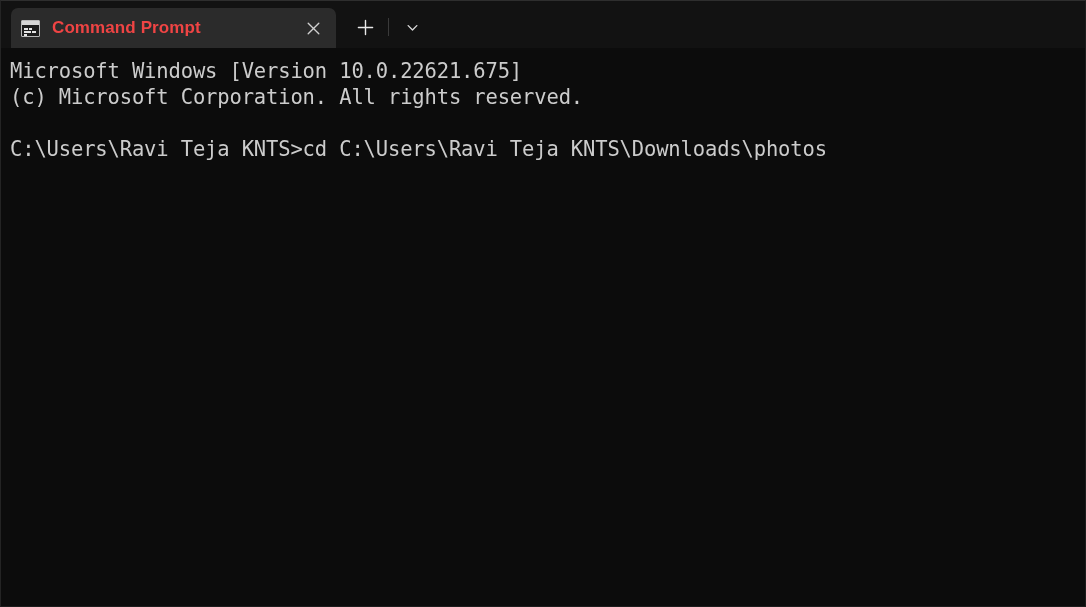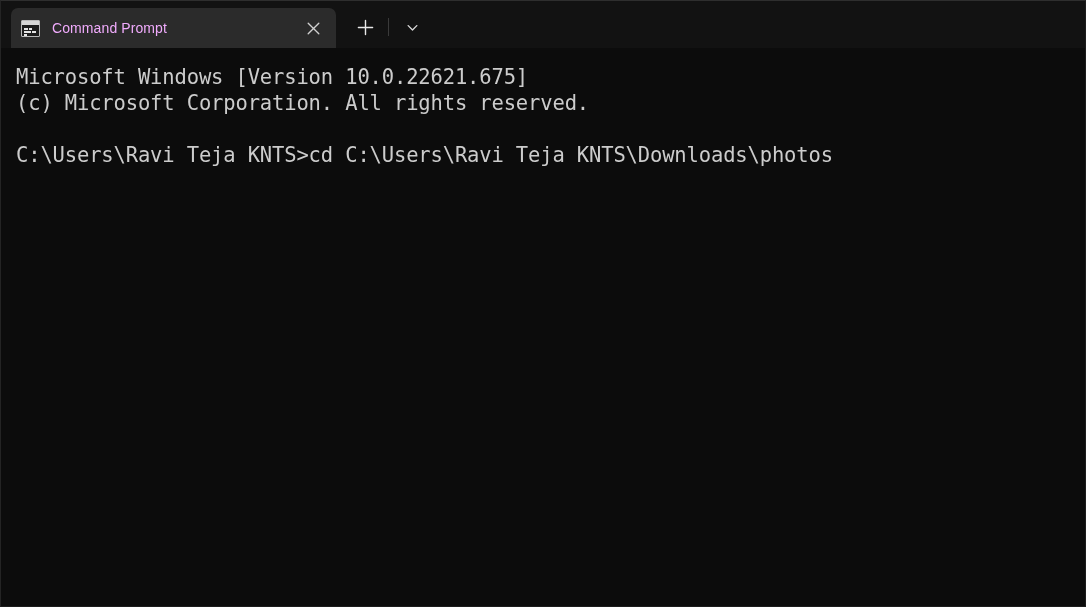--- a/index.html
+++ b/index.html
@@ -76,23 +76,23 @@
     height: 2px;
   }
   .tab-icon .r1 { left: 2px; top: 7px;  width: 4px; }
   .tab-icon .r2 { left: 7px; top: 7px;  width: 3px; }
   .tab-icon .r3 { left: 2px; top: 10px; width: 7px; }
   .tab-icon .r4 { left: 10px;top: 10px; width: 4px; }
   .tab-icon .r5 { left: 2px; top: 13px; width: 3px; }
 
   .tab-title {
     flex: 1 1 auto;
-    color: #f0abfc;
-    font-size: 14px;
-    font-weight: 400;
+    color: #ef4444;
+    font-size: 17px;
+    font-weight: 700;
     letter-spacing: 0.1px;
     white-space: nowrap;
     overflow: hidden;
     text-overflow: ellipsis;
   }
 
   .tab-close {
     flex: 0 0 auto;
     width: 30px;
     height: 30px;
@@ -123,21 +123,21 @@
 
   
   #terminal {
     position: relative;
     height: 558px;
     background: #0c0c0c;
     padding: 6px 0 0 5px;
     box-sizing: border-box;
   }
   #console-output {
-    margin: 10px;
+    margin: 4px;
     color: #cccccc;
     font-family: "DejaVu Sans Mono", "Liberation Mono", monospace;
     font-size: 20.5px;
     line-height: 26px;
     white-space: pre;
     letter-spacing: -0.15px;
   }
 </style>
 </head>
 <body>

